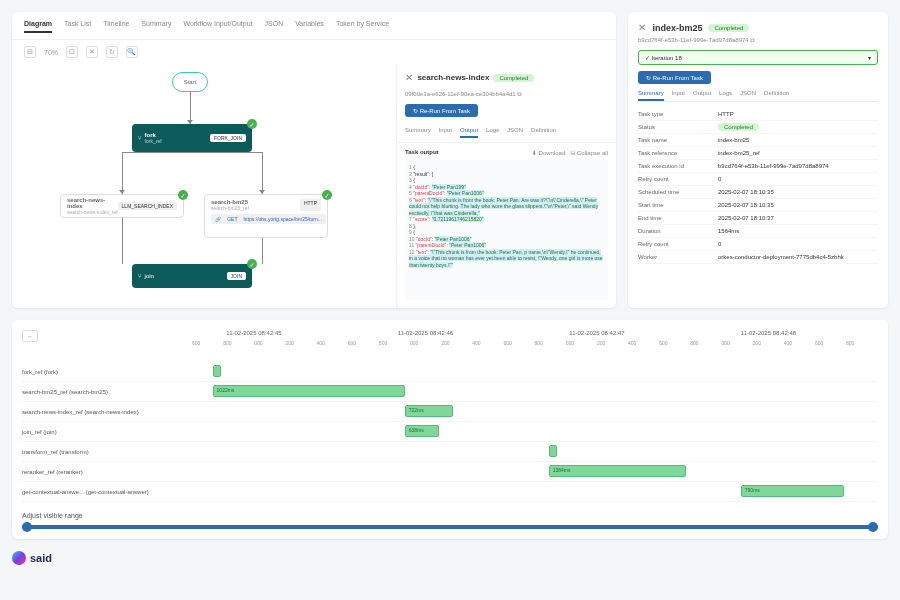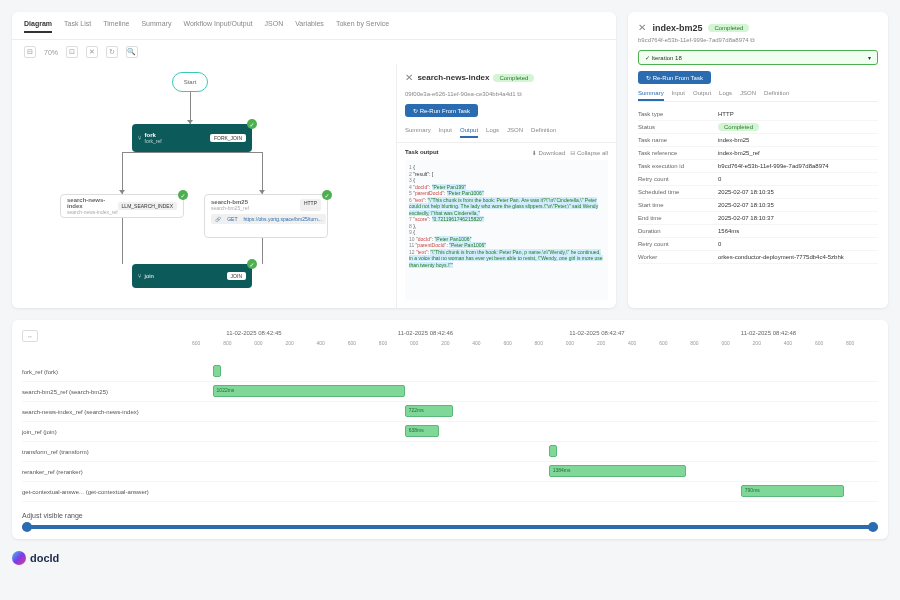--- a/index.html
+++ b/index.html
@@ -333,14 +333,14 @@
     <div class="slider-lbl">Adjust visible range</div>
     <div class="slider">
       <div class="h" style="left:0"></div>
       <div class="h" style="right:0"></div>
     </div>
   </div>
 </div>
 
 <div class="logo">
   <div class="logo-icon"></div>
-  <span>docId</span>
+  <span>said</span>
 </div>
 
 </body></html>

